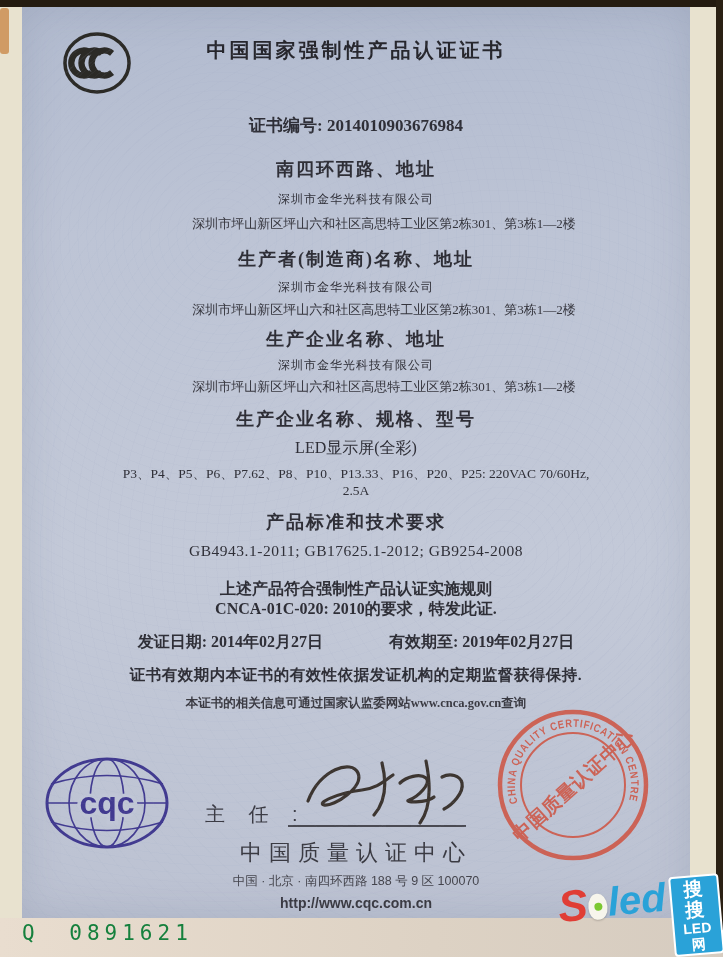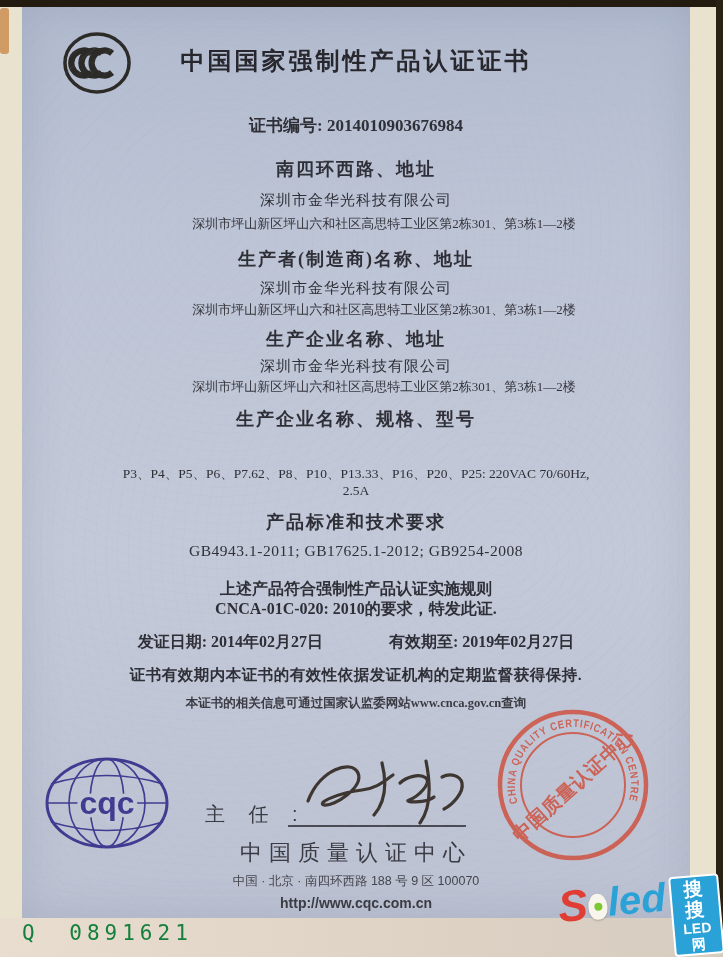--- a/index.html
+++ b/index.html
@@ -14,24 +14,24 @@
                 background:linear-gradient(90deg,#e9ddcf,#ddD2c4 60%,#d6ccc0);}
   
   .paper{position:absolute;left:22px;top:7px;width:668px;height:911px;
          background:linear-gradient(180deg,#b2bbcf 0%,#bdc4d5 25%,#c3c9d8 60%,#bcc2d2 100%);
          box-shadow:inset 0 0 40px rgba(90,100,130,.18);}
   .paper::after{content:"";position:absolute;inset:0;pointer-events:none;opacity:.5;
       background:
         repeating-radial-gradient(circle at 30% 25%,rgba(150,160,190,.12) 0 1px,transparent 1px 9px),
         repeating-radial-gradient(circle at 72% 60%,rgba(150,160,190,.10) 0 1px,transparent 1px 11px);}
   .abs{position:absolute;left:0;width:100%;text-align:center;color:#2e2e36;}
-  .title{top:30px;font-size:24px;font-weight:bold;letter-spacing:3px;color:#26262c;margin-top:8px;}
+  .title{top:30px;font-size:20px;font-weight:bold;letter-spacing:3px;color:#26262c;}
   .certno{top:107px;font-size:17px;font-weight:bold;}
   .sec-h{font-size:18px;font-weight:bold;letter-spacing:2px;}
-  .co{font-size:15px;letter-spacing:1px;}
+  .co{font-size:12px;letter-spacing:1px;}
   .addr{font-size:13px;color:#34343c;margin-left:28px;}
   .h1{top:150px}.c1{top:184px}.a1{top:208px}
   .h2{top:240px}.c2{top:272px}.a2{top:294px}
   .h3{top:320px}.c3{top:350px}.a3{top:371px}
   .h4{top:400px}
   .pname{top:431px;font-size:16px;}
   .pspec{top:458px;font-size:13.5px;line-height:17px;}
   .h5{top:503px}
   .std{top:535px;font-size:15.5px;letter-spacing:.5px;}
   .stmt{top:572px;font-size:16px;font-weight:bold;line-height:20px;}
@@ -103,20 +103,21 @@
 
     <div class="abs sec-h h2">生产者(制造商)名称、地址</div>
     <div class="abs co c2">深圳市金华光科技有限公司</div>
     <div class="abs addr a2">深圳市坪山新区坪山六和社区高思特工业区第2栋301、第3栋1—2楼</div>
 
     <div class="abs sec-h h3">生产企业名称、地址</div>
     <div class="abs co c3">深圳市金华光科技有限公司</div>
     <div class="abs addr a3">深圳市坪山新区坪山六和社区高思特工业区第2栋301、第3栋1—2楼</div>
 
     <div class="abs sec-h h4">生产企业名称、规格、型号</div>
+    <div class="abs pname">LED显示屏(全彩)</div>
     <div class="abs pspec">
       <div>P3、P4、P5、P6、P7.62、P8、P10、P13.33、P16、P20、P25: 220VAC 70/60Hz,</div>
       <div>2.5A</div>
     </div>
 
     <div class="abs sec-h h5">产品标准和技术要求</div>
     <div class="abs std">GB4943.1-2011; GB17625.1-2012; GB9254-2008</div>
 
     <div class="abs stmt">
       <div>上述产品符合强制性产品认证实施规则</div>

